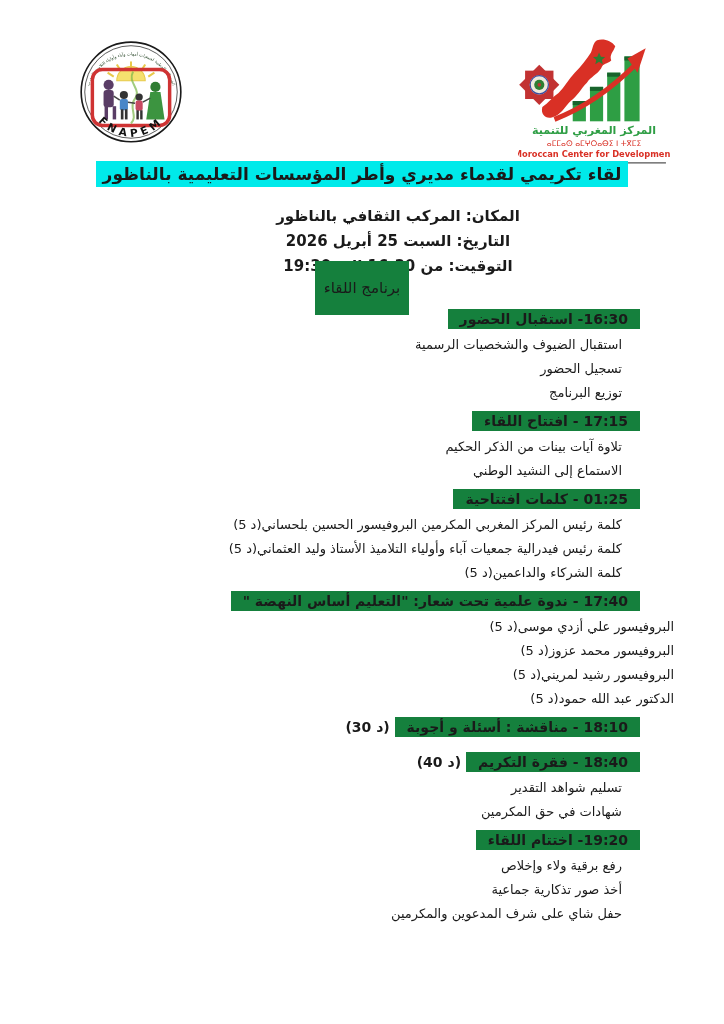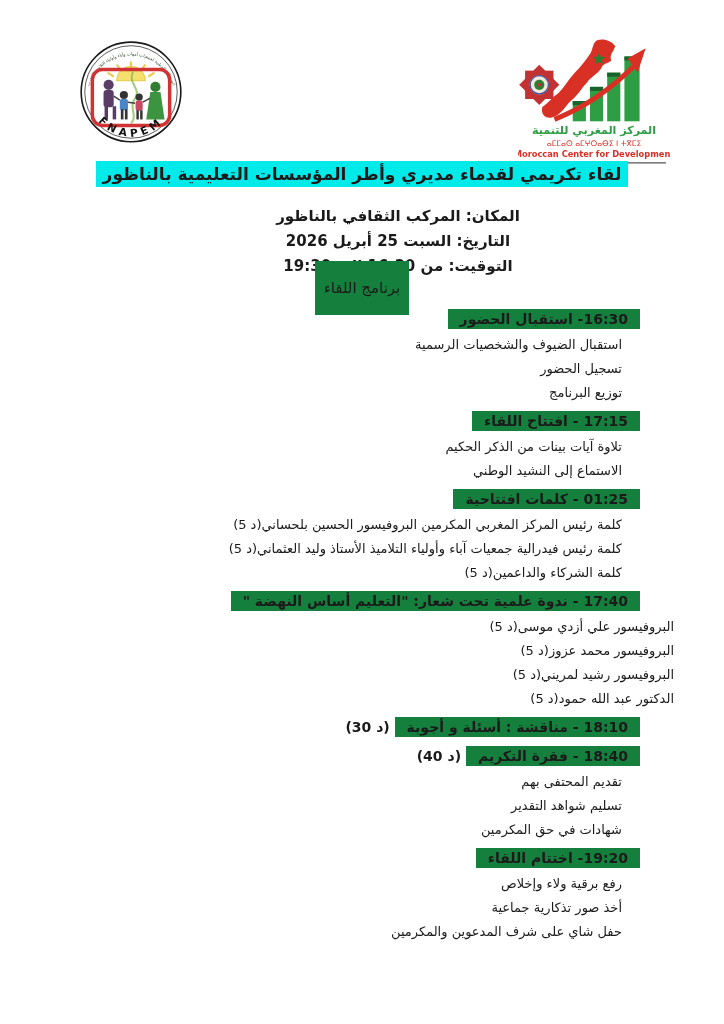--- a/index.html
+++ b/index.html
@@ -20,21 +20,21 @@
   .prog-head-wrap{position:absolute;top:278px;left:0;width:100%;text-align:center;direction:rtl;}
   .prog-hl{background:#15803d;font-weight:normal;font-size:15px;line-height:20px;padding:18px 9px;}
   
   .program{position:absolute;top:303px;right:0;left:0;direction:rtl;font-size:13px;}
   .sec-heading{padding-right:84px;margin:6px 0 3px;font-weight:bold;font-size:14px;line-height:21px;}
   .hl-y{background:#15803d;padding:2px 12px;}
   .sec-item{padding-right:102px;line-height:24px;}
   .sec-item.indent{padding-right:50px;}
   .duration{margin-inline-start:5px;white-space:nowrap;}
   .duration:empty{display:none;}
-  .sec.gap{margin-top:8px;}
+  .sec.gap{margin-top:14px;}
   .sec.gap2{margin-top:6px;}
 </style>
 </head>
 <body>
 
 <div class="page">
 
   <div class="logo-left">
     <svg viewBox="0 0 120 110" width="122" height="112">
       <circle cx="60" cy="53" r="49" fill="#ffffff" stroke="#1a1a1a" stroke-width="1.6"></circle>
@@ -182,21 +182,20 @@
         <span class="hl-y">18:10 - مناقشة : أسئلة و أجوبة</span>
         <span class="duration" dir="ltr">(30 د)</span>
       </div>
     </div>
 
     <div class="sec gap">
       <div class="sec-heading">
         <span class="hl-y">18:40 - فقرة التكريم</span>
         <span class="duration" dir="ltr">(40 د)</span>
       </div>
-      <div class="sec-item"><span>تقديم المحتفى بهم</span></div>
       <div class="sec-item"><span>تسليم شواهد التقدير</span></div>
       <div class="sec-item"><span>شهادات في حق المكرمين</span></div>
     </div>
 
     <div class="sec">
       <div class="sec-heading">
         <span class="hl-y">19:20- اختتام اللقاء</span>
         
       </div>
       <div class="sec-item"><span>رفع برقية ولاء وإخلاص</span></div>

